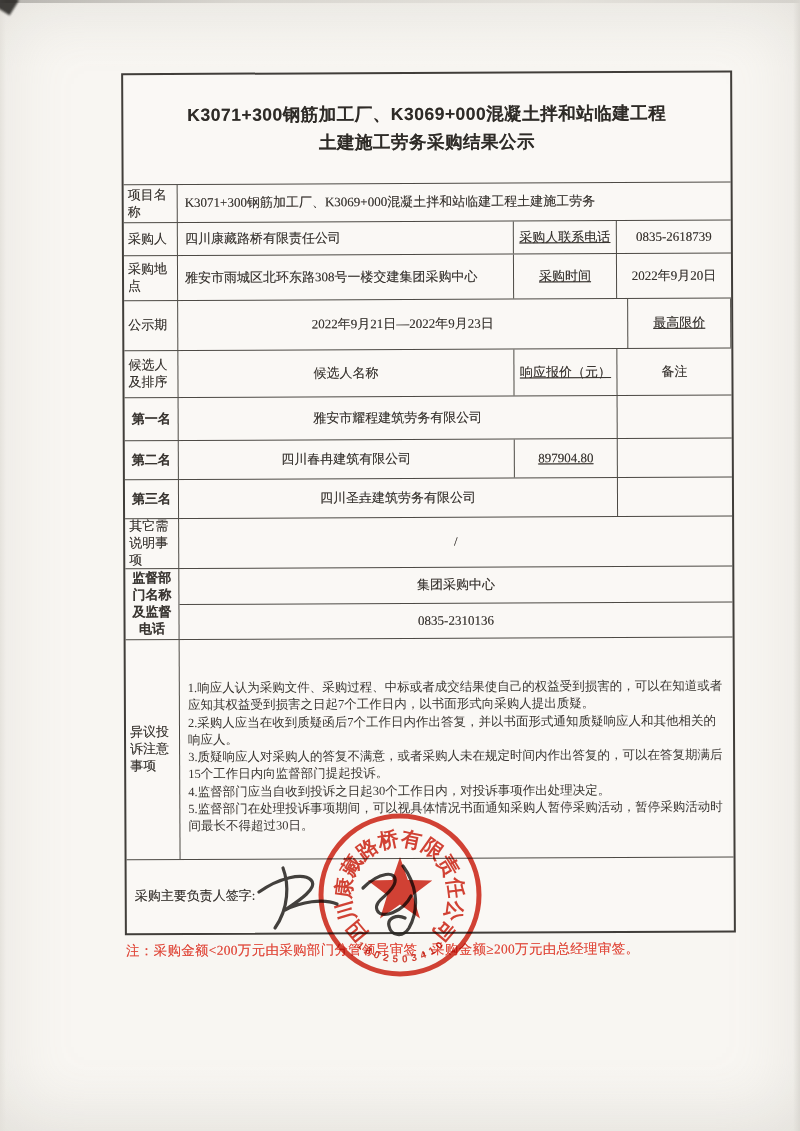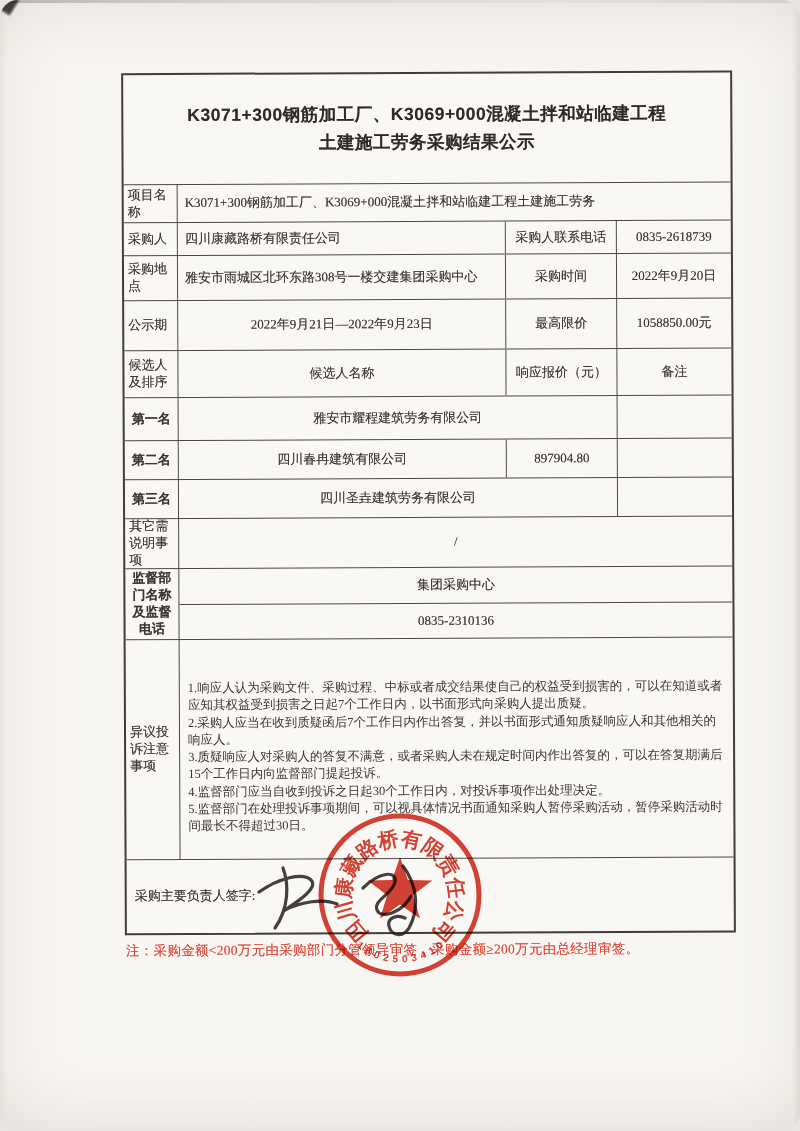--- a/index.html
+++ b/index.html
@@ -3,42 +3,41 @@
 <meta charset="utf-8">
 <style>
   html,body{margin:0;padding:0;background:#e9e7e3;}
   .page{
     position:relative;width:800px;height:1131px;margin:0 auto;
     background:linear-gradient(180deg,#f4f2ee 0%,#f8f6f2 6%,#f8f6f2 94%,#f3f1ed 100%);
     overflow:hidden;
     font-family:"Liberation Serif", serif;
     color:#393531;
     box-shadow:inset 0 0 70px rgba(170,163,150,.22);
-    border-radius:18px;
   }
   
   .edge-top{position:absolute;left:0;top:0;width:100%;height:3px;background:linear-gradient(90deg,#8d8a85,#c9c6c0 30%,#dddad4 70%,#c4c1bb);opacity:.55;}
   .edge-right{position:absolute;right:0;top:0;width:7px;height:100%;background:linear-gradient(270deg,#d8d5cf,rgba(216,213,207,0));opacity:.8;}
   .edge-left{position:absolute;left:0;top:0;width:6px;height:100%;background:linear-gradient(90deg,#e3e0da,rgba(227,224,218,0));opacity:.8;}
   .corner-mark{position:absolute;left:-6px;top:-7px;width:22px;height:18px;background:#23211e;transform:rotate(32deg);filter:blur(1.2px);opacity:.85;}
 
   .sheet{position:absolute;left:0;top:0;width:100%;height:100%;transform:rotate(-0.25deg);transform-origin:400px 500px;}
 
   .doc-table{
     position:absolute;left:123px;top:72px;width:607px;
     border:2px solid #413e3a;
     background:rgba(255,255,255,.25);
   }
   .row{display:flex;border-bottom:1.5px solid #4d4a45;box-sizing:border-box;}
   .row:last-child{border-bottom:none;}
   .cell{box-sizing:border-box;display:flex;align-items:center;font-size:13px;line-height:1.3;
         text-shadow:0 0 .45px rgba(70,64,58,.55);}
   .c1{width:54px;border-right:1.5px solid #4d4a45;padding:2px 4px;}
   .c2{flex:1;border-right:1.5px solid #4d4a45;padding:2px 7px;}
-  .c3{width:111px;border-right:1.5px solid #4d4a45;justify-content:center;padding:2px 3px;text-align:center;}
+  .c3{width:103px;border-right:1.5px solid #4d4a45;justify-content:center;padding:2px 3px;text-align:center;text-decoration:underline;}
   .c4{width:114px;justify-content:center;padding:2px 3px;text-align:center;}
   .cmerge{flex:1;padding:2px 7px;}
   .center{justify-content:center;text-align:center;}
   .lblcenter{justify-content:center;text-align:center;font-weight:bold;}
 
   .title-row{height:110px;}
   .title-cell{flex:1;flex-direction:column;justify-content:center;font-family:"Liberation Sans",sans-serif;
               font-weight:bold;font-size:17.5px;color:#2e2b27;letter-spacing:.5px;line-height:1.55;text-align:center;}
 
   .supwrap{flex:1;display:flex;flex-direction:column;box-sizing:border-box;}
@@ -98,21 +97,20 @@
         <div class="cell c1">采购地点</div>
         <div class="cell c2">雅安市雨城区北环东路308号一楼交建集团采购中心</div>
         <div class="cell c3">采购时间</div>
         <div class="cell c4">2022年9月20日</div>
       </div>
 
       <div class="row" style="height:50px">
         <div class="cell c1">公示期</div>
         <div class="cell c2 center">2022年9月21日—2022年9月23日</div>
         <div class="cell c3">最高限价</div>
-        <div class="cell c4">1058850.00元</div>
       </div>
 
       <div class="row" style="height:47px">
         <div class="cell c1">候选人及排序</div>
         <div class="cell c2 center">候选人名称</div>
         <div class="cell c3">响应报价（元）</div>
         <div class="cell c4">备注</div>
       </div>
 
       <div class="row" style="height:43px">

